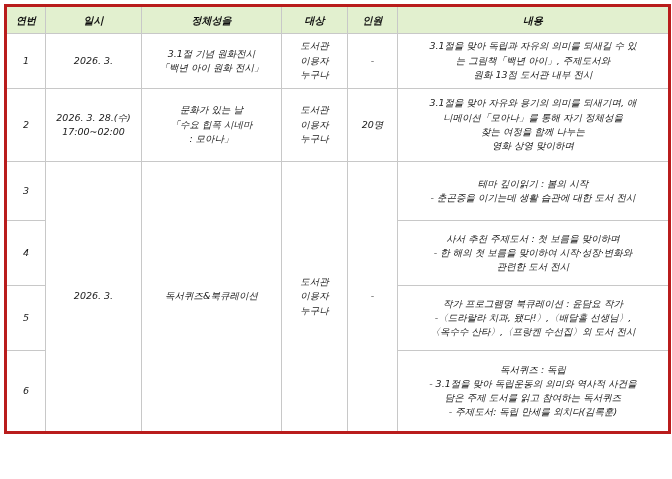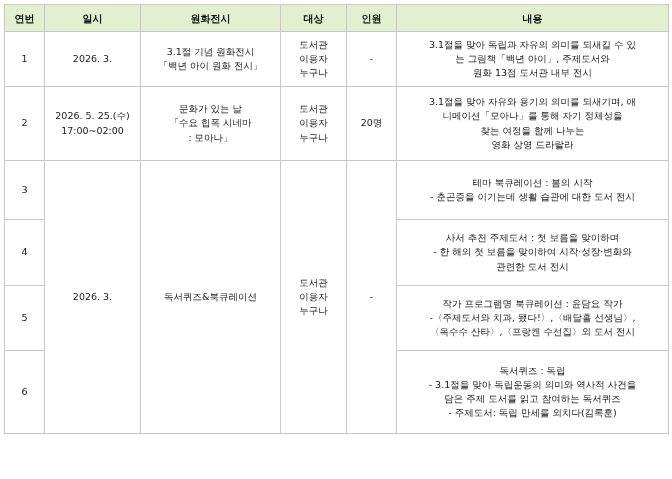--- a/index.html
+++ b/index.html
@@ -18,21 +18,22 @@
     height: 479px;
     box-sizing: border-box;
     padding: 4px 4px 4px 4px;
     overflow: hidden;
   }
   table.schedule {
     border-collapse: collapse;
     table-layout: fixed;
     width: 664px;
     height: 430px;
-    border: 1px solid #b91c1c;
+    border: 3px solid #b91c1c;
+    font-style: italic;
   }
   table.schedule th,
   table.schedule td {
     border: 1px solid #c8c8c8;
     text-align: center;
     vertical-align: middle;
     font-size: 9.5px;
     line-height: 1.5;
     padding: 2px 3px;
     word-break: keep-all;
@@ -70,21 +71,21 @@
       <col class="c-date">
       <col class="c-prog">
       <col class="c-targ">
       <col class="c-cap">
       <col class="c-desc">
     </colgroup>
     <thead>
       <tr>
         <th>연번</th>
         <th>일시</th>
-        <th>원화전시</th>
+        <th>정체성을</th>
         <th>대상</th>
         <th>인원</th>
         <th>내용</th>
       </tr>
     </thead>
     <tbody>
       <tr style="height:52px;">
         <td class="no">
             <span class="ln">1</span>
           </td>
@@ -107,41 +108,41 @@
             <span class="ln">3.1절을 맞아 독립과 자유의 의미를 되새길 수 있</span>
             <span class="ln">는 그림책「백년 아이」, 주제도서와</span>
             <span class="ln">원화 13점 도서관 내부 전시</span>
           </td>
       </tr>
       <tr style="height:70px;">
         <td class="no">
             <span class="ln">2</span>
           </td>
         <td class="date">
-            <span class="ln">2026. 5. 25.(수)</span>
+            <span class="ln">2026. 3. 28.(수)</span>
             <span class="ln">17:00~02:00</span>
           </td>
         <td class="prog">
             <span class="ln">문화가 있는 날</span>
             <span class="ln">「수요 힙폭 시네마</span>
             <span class="ln">: 모아나」</span>
           </td>
         <td class="targ">
             <span class="ln">도서관</span>
             <span class="ln">이용자</span>
             <span class="ln">누구나</span>
           </td>
         <td class="cap">
             <span class="ln">20명</span>
           </td>
         <td class="desc">
             <span class="ln">3.1절을 맞아 자유와 용기의 의미를 되새기며, 애</span>
             <span class="ln">니메이션「모아나」를 통해 자기 정체성을</span>
             <span class="ln">찾는 여정을 함께 나누는</span>
-            <span class="ln">영화 상영 드라랄라</span>
+            <span class="ln">영화 상영 맞이하며</span>
           </td>
       </tr>
       <tr style="height:56px;">
         <td class="no">
             <span class="ln">3</span>
           </td>
         <td class="date" rowspan="4">
             <span class="ln">2026. 3.</span>
           </td>
         <td class="prog" rowspan="4">
@@ -149,41 +150,41 @@
           </td>
         <td class="targ" rowspan="4">
             <span class="ln">도서관</span>
             <span class="ln">이용자</span>
             <span class="ln">누구나</span>
           </td>
         <td class="cap" rowspan="4">
             <span class="ln">-</span>
           </td>
         <td class="desc">
-            <span class="ln">테마 북큐레이션 : 봄의 시작</span>
+            <span class="ln">테마 깊이읽기 : 봄의 시작</span>
             <span class="ln">- 춘곤증을 이기는데 생활 습관에 대한 도서 전시</span>
           </td>
       </tr>
       <tr style="height:62px;">
         <td class="no">
             <span class="ln">4</span>
           </td>
         <td class="desc">
             <span class="ln">사서 추천 주제도서 : 첫 보름을 맞이하며</span>
             <span class="ln">- 한 해의 첫 보름을 맞이하여 시작·성장·변화와</span>
             <span class="ln">관련한 도서 전시</span>
           </td>
       </tr>
       <tr style="height:62px;">
         <td class="no">
             <span class="ln">5</span>
           </td>
         <td class="desc">
             <span class="ln">작가 프로그램명 북큐레이션 : 윤담요 작가</span>
-            <span class="ln">-〈주제도서와 치과, 됐다!〉,〈배달홀 선생님〉,</span>
+            <span class="ln">-〈드라랄라 치과, 됐다!〉,〈배달홀 선생님〉,</span>
             <span class="ln">〈옥수수 산타〉,〈프랑켄 수선집〉외 도서 전시</span>
           </td>
       </tr>
       <tr style="height:78px;">
         <td class="no">
             <span class="ln">6</span>
           </td>
         <td class="desc">
             <span class="ln">독서퀴즈 : 독립</span>
             <span class="ln">- 3.1절을 맞아 독립운동의 의미와 역사적 사건을</span>

